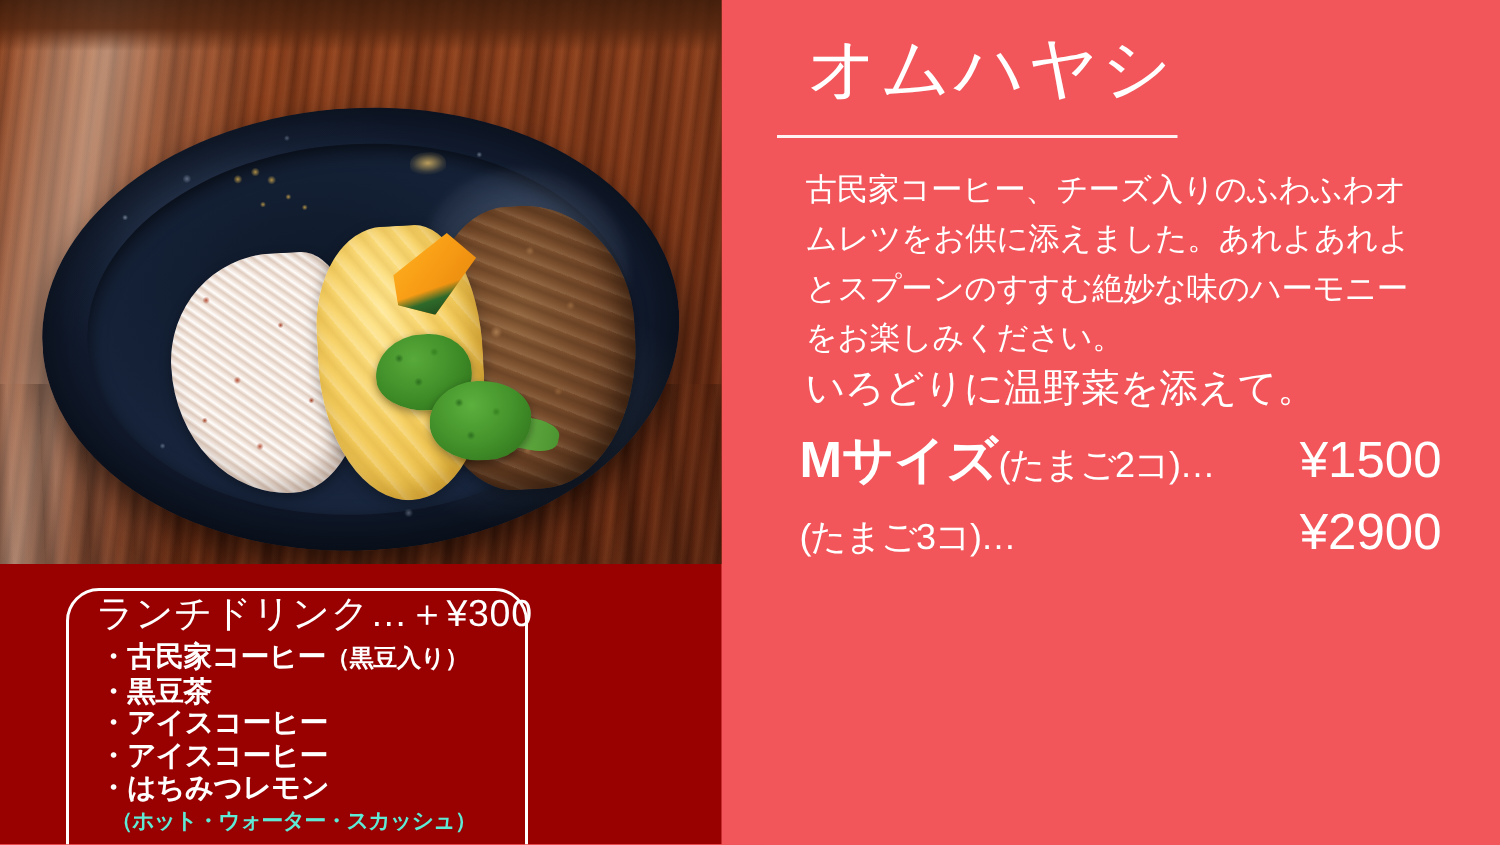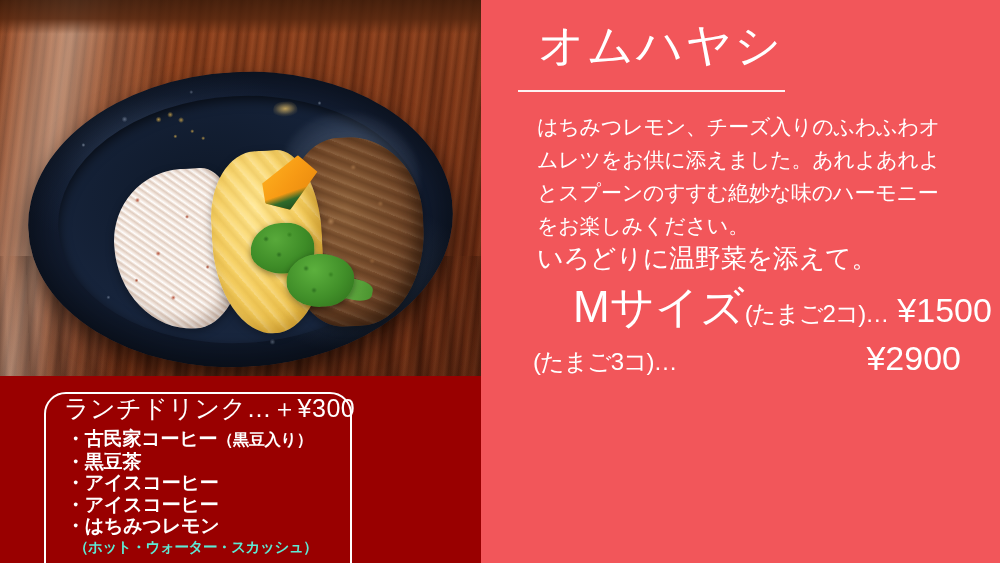--- a/index.html
+++ b/index.html
@@ -203,21 +203,21 @@
   .subdesc {
     position:absolute; left:56px; top:243px; width:420px;
     font-size:26px; font-weight:400; color:#ffffff;
     line-height:30px; letter-spacing:-.2px;
   }
   .price-list { position:absolute; left:52px; top:285px; width:450px; }
   .price-row {
     display:flex; align-items:baseline; color:#ffffff;
     line-height:44px; white-space:nowrap;
   }
-  .price-name { font-size:44px; font-weight:400; letter-spacing:0px;margin-left:40px; }
+  .price-name { font-size:34px; font-weight:700; letter-spacing:0px; }
   .price-note { font-size:24px; font-weight:400; letter-spacing:-1px; }
   .price-dots { font-size:24px; font-weight:400; letter-spacing:0px; padding-right:8px; }
   .price-val  { font-size:34px; font-weight:400; margin-left:auto; padding-right:22px; letter-spacing:0px;text-align:right; }
 </style>
 </head>
 <body>
 
 <div class="slide">
 
   <div class="left-col">
@@ -267,21 +267,21 @@
         </div>
         <div class="drink-note">（ホット・ウォーター・スカッシュ）</div>
       </div>
     </div>
   </div>
 
   <div class="right-col">
     <div class="title">オムハヤシ</div>
     <div class="title-rule"></div>
 
-    <div class="desc">はちみつレモン、チーズ入りのふわふわオムレツをお供に添えました。あれよあれよとスプーンのすすむ絶妙な味のハーモニーをお楽しみください。</div>
+    <div class="desc">古民家コーヒー、チーズ入りのふわふわオムレツをお供に添えました。あれよあれよとスプーンのすすむ絶妙な味のハーモニーをお楽しみください。</div>
     <div class="subdesc">いろどりに温野菜を添えて。</div>
 
     <div class="price-list">
       <div class="price-row">
         <span class="price-name">Mサイズ</span>
         <span class="price-note">(たまご2コ)</span>
         <span class="price-dots">…</span>
         <span class="price-val">¥1500</span>
       </div>
       <div class="price-row">

